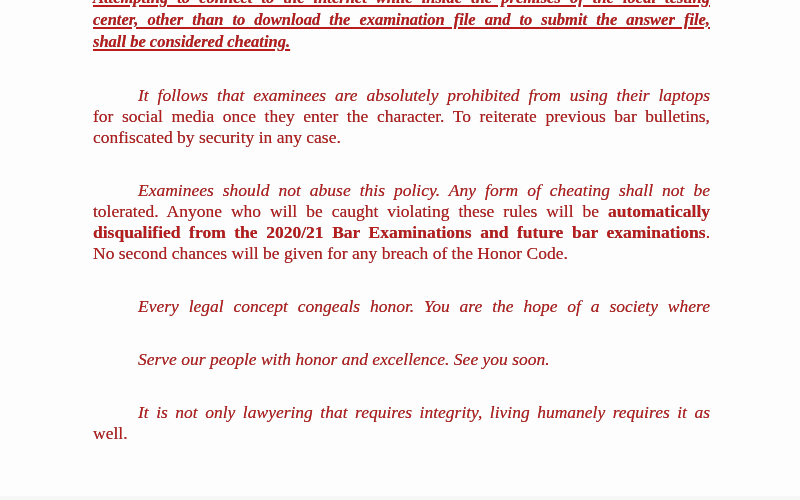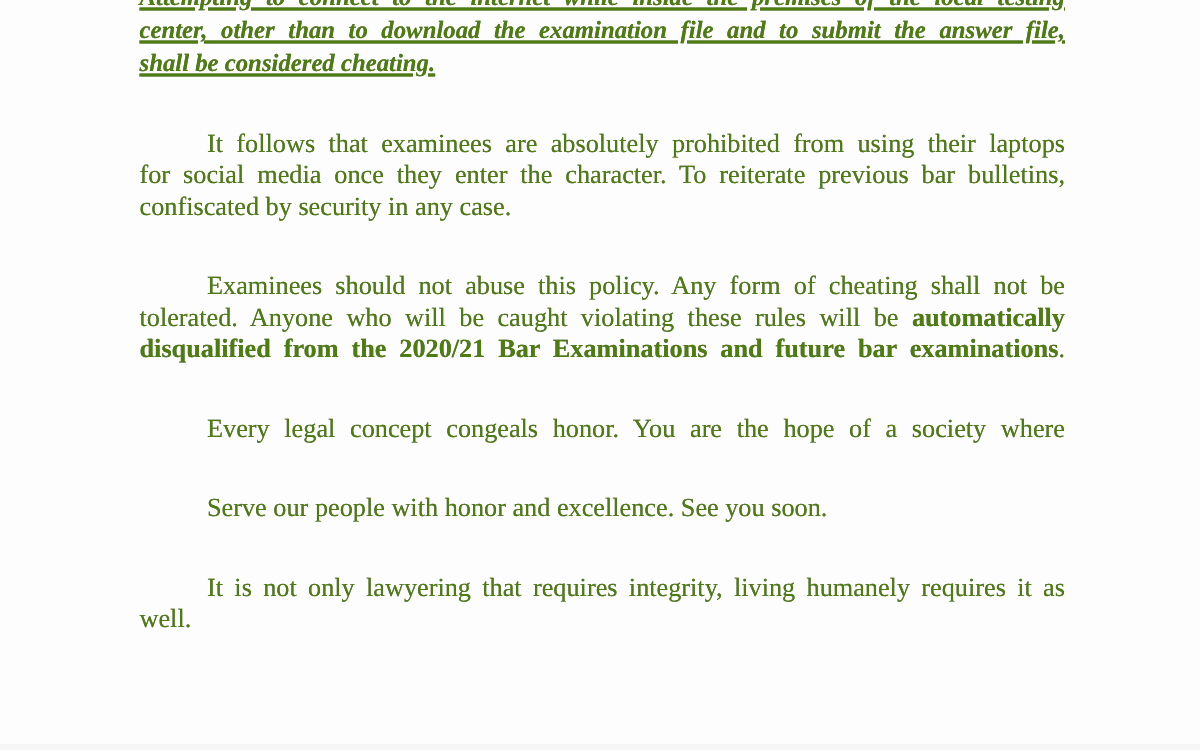--- a/index.html
+++ b/index.html
@@ -20,21 +20,21 @@
   .content {
     margin-left: 93px;
     width: 617px;
   }
   .line {
     white-space: nowrap;
     text-align: justify;
     text-align-last: justify;
   }
   .line.last { text-align-last: left; }
-  .line.indent { text-indent: 45px; }
+  .line.indent { text-indent: 45px; font-style: italic; }
   .warning-block {
     margin-top: -13px;
     font-size: 16.5px;
     line-height: 22px;
     font-weight: 700;
     font-style: italic;
   }
   .warning-block .line {
     text-decoration: underline;
     text-decoration-thickness: 2px;
@@ -50,37 +50,38 @@
     position: absolute;
     left: 0;
     bottom: 0;
     width: 100%;
     height: 4px;
   }
 </style>
 </head>
 <body>
 
-<div class="page" style="background: rgb(253, 253, 253); color: #4d7c0f;">
+<div class="page" style="background: rgb(253, 253, 253); color: #b91c1c;">
   <div class="content">
     <div class="warning-block" id="warning-block">
         <div class="line">Attempting to connect to the internet while inside the premises of the local testing</div>
         <div class="line">center, other than to download the examination file and to submit the answer file,</div>
         <div class="line last">shall be considered cheating.</div>
       </div>
     <div id="paragraphs">
         <div class="paragraph">
           <div class="line indent">It follows that examinees are absolutely prohibited from using their laptops</div>
           <div class="line">for social media once they enter the character. To reiterate previous bar bulletins,</div>
           <div class="line last">confiscated by security in any case.</div>
         </div>
         <div class="paragraph">
           <div class="line indent">Examinees should not abuse this policy.  Any form of cheating shall not be</div>
           <div class="line"><span>tolerated. Anyone who will be caught violating these rules will be </span><span class="bold">automatically</span></div>
           <div class="line"><span class="bold">disqualified from the 2020/21 Bar Examinations and future bar examinations</span><span>.</span></div>
+          <div class="line last">No second chances will be given for any breach of the Honor Code.</div>
         </div>
         <div class="paragraph">
           <div class="line indent">Every legal concept congeals honor.  You are the hope of a society where</div>
         </div>
         <div class="paragraph">
           <div class="line last indent">Serve our people with honor and excellence.  See you soon.</div>
         </div>
         <div class="paragraph">
           <div class="line indent">It is not only lawyering that requires integrity, living humanely requires it as</div>
           <div class="line last">well.</div>

